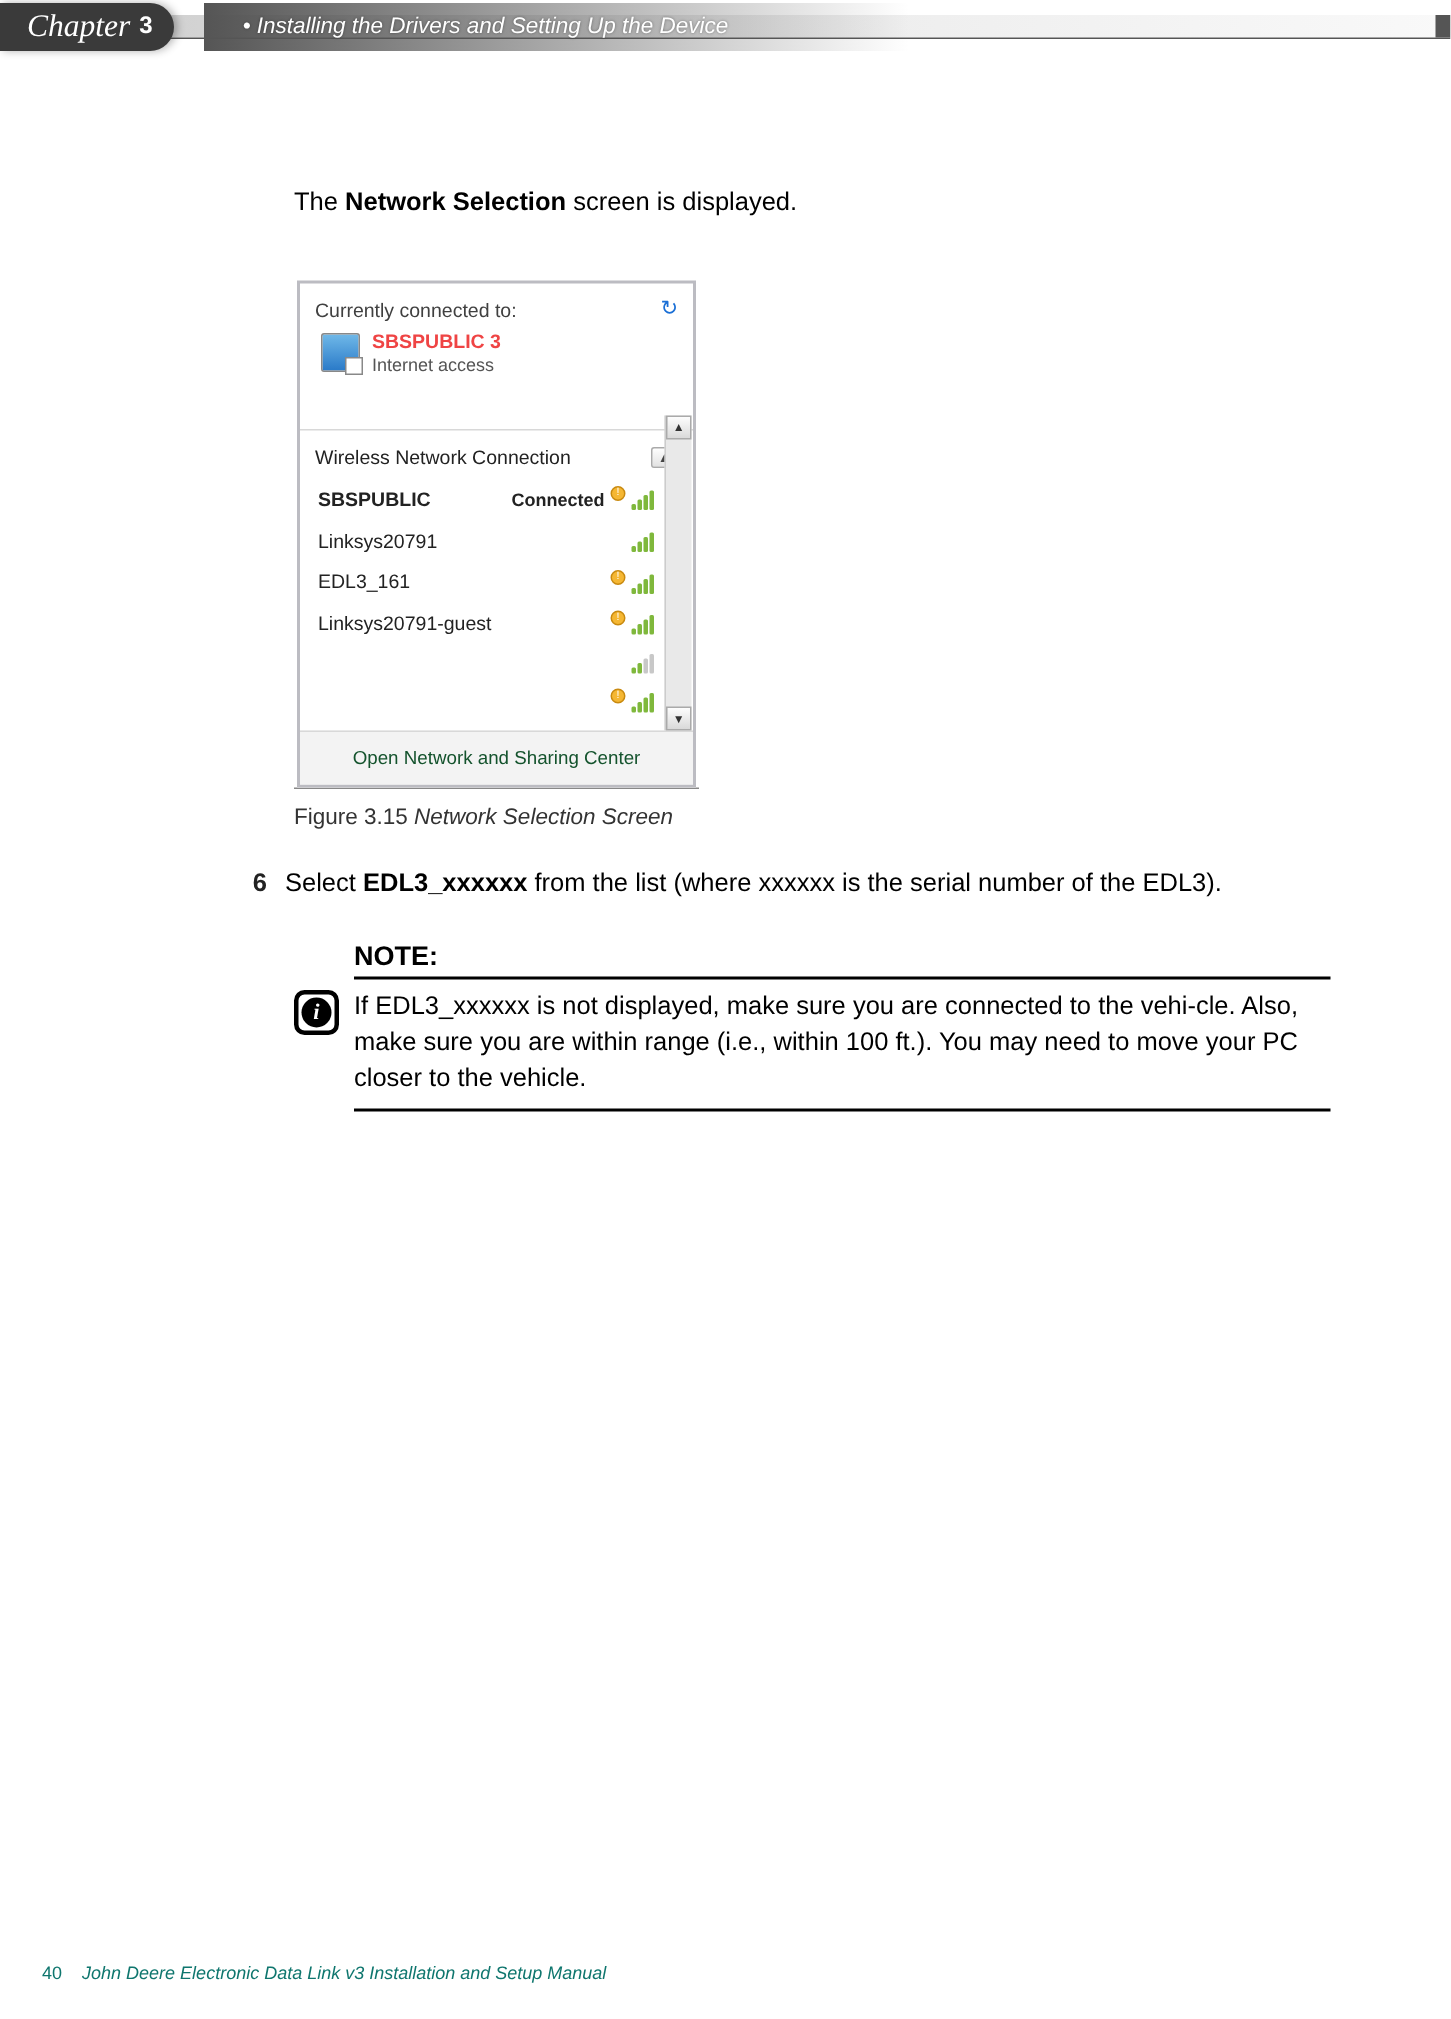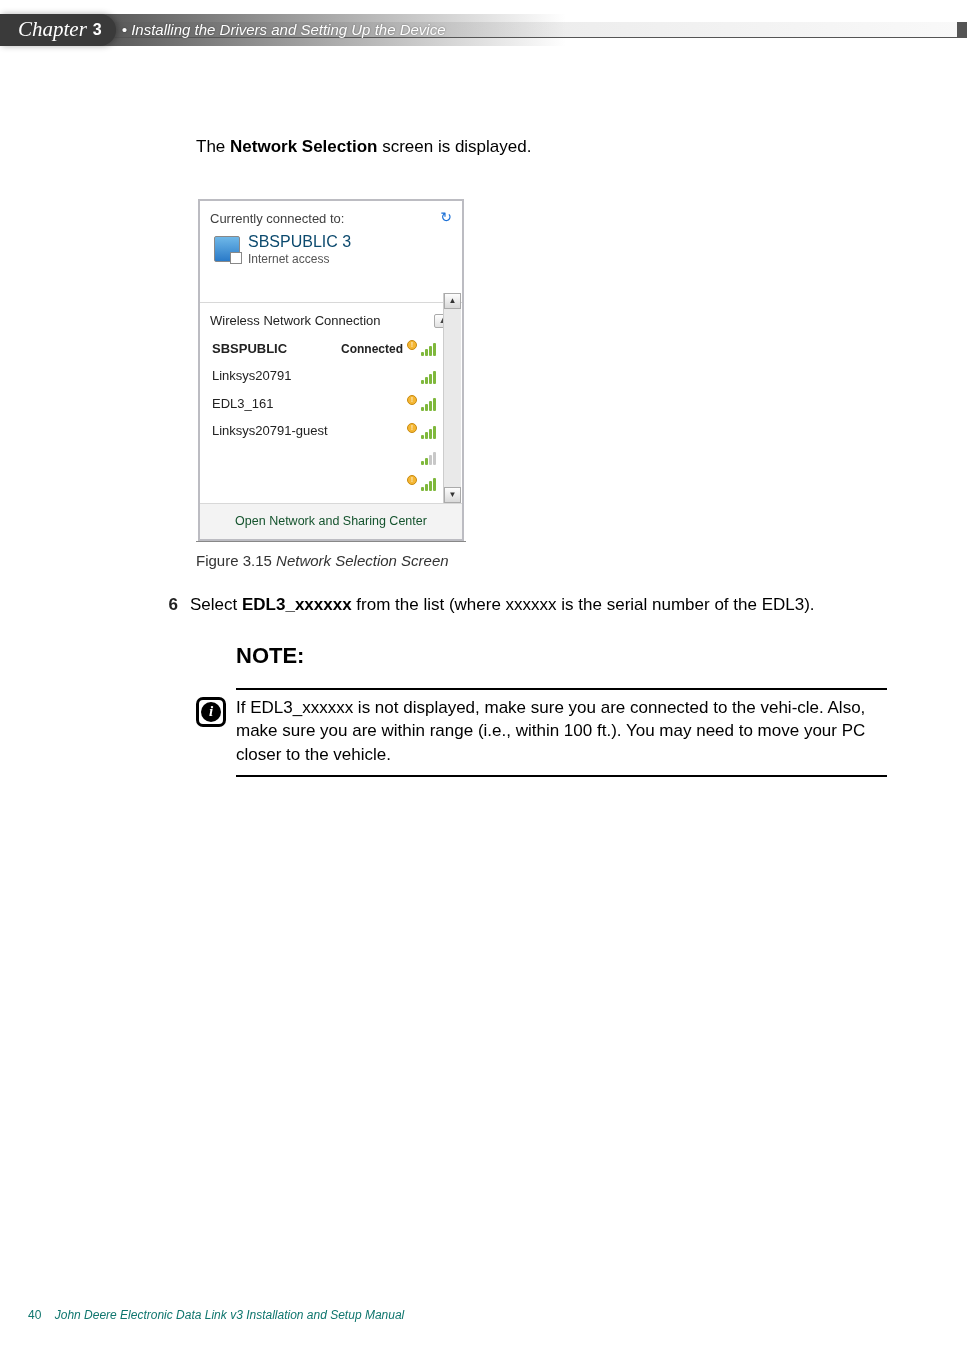--- a/index.html
+++ b/index.html
@@ -9,23 +9,24 @@
     background: #fff;
     width: 967px;
     height: 1346px;
     position: relative;
   }
   .chapter-header {
     position: relative;
     height: 16px;
     background: linear-gradient(to right, #c8c8c8 0%, #e8e8e8 40%, #f9f9f9 100%);
     border-bottom: 1px solid #555;
-    margin-top: 22px;
+    margin-top: 10px;
     display: flex;
     align-items: center;
+    gap: 40px;
   }
   .chapter-header::after {
     content: "";
     position: absolute;
     right: 0;
     top: 0;
     bottom: 0;
     width: 10px;
     background: #555;
   }
@@ -123,21 +124,21 @@
     position: relative;
   }
   .net-icon::after {
     content:"";
     position:absolute;
     right:-3px;bottom:-3px;
     width:10px;height:10px;
     background:#fff;
     border:1px solid #888;
   }
-  .cur-name { color: #0c4a6e; font-weight: normal; font-size: 16px; }
+  .cur-name { color: #ef4444; font-weight: bold; font-size: 13px; }
   .cur-sub  { color: #555; font-size: 12px; }
   .fly-sep { border-top: 1px solid #d8d8d8; }
   .section-head {
     display:flex;
     justify-content: space-between;
     align-items:center;
     padding: 10px 10px 2px 10px;
     font-size: 13px;
   }
   .chev {
@@ -226,23 +227,23 @@
     gap: 12px;
     margin-top: 22px;
     margin-left: -36px;
   }
   .step .num { font-weight: bold; color: #222; min-width: 18px; text-align:right;}
   .note-block {
     margin-top: 24px;
   }
   .note-head {
     font-weight: bold;
-    font-size: 22px;
+    font-size: 18px;
     padding-left: 40px;
-    margin-bottom: 16px;
+    margin-bottom: 1px;
   }
   .note-hr-top,.note-hr-bot {
     border-top: 2px solid #000;
     margin-left: 40px;
   }
   .note-body {
     display:flex;
     gap:10px;
     padding: 6px 0 8px 0;
     margin-left: 0;

